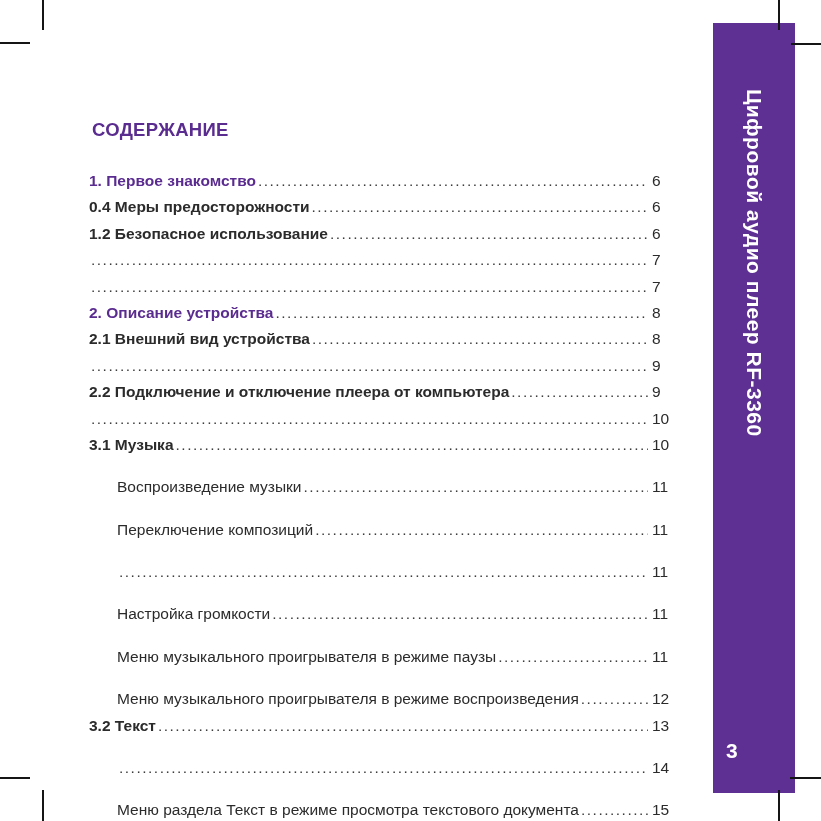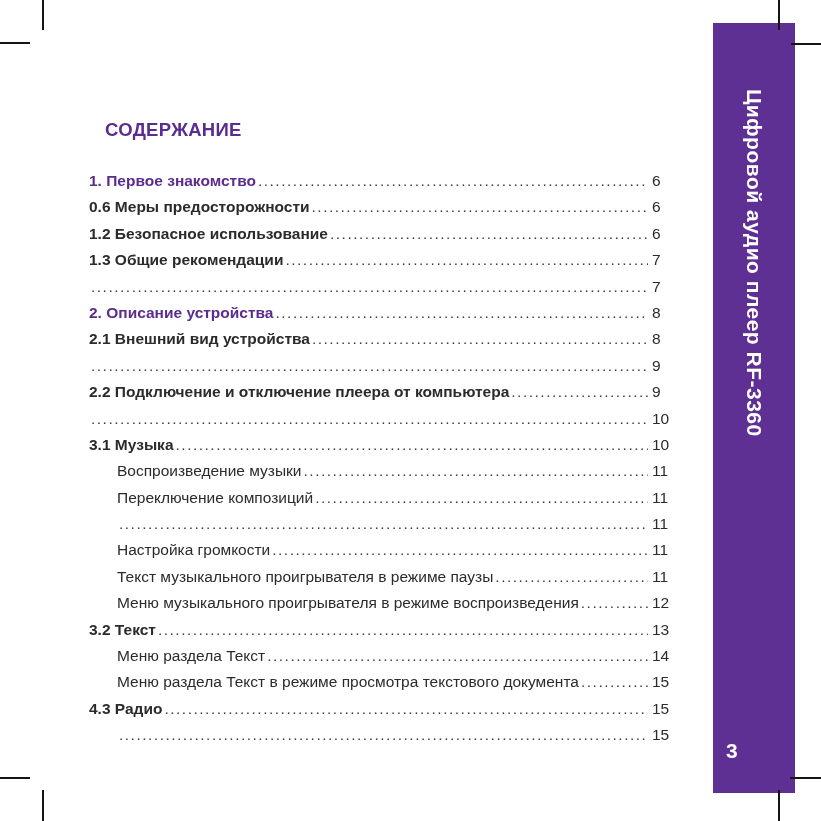--- a/index.html
+++ b/index.html
@@ -61,35 +61,35 @@
     position:absolute;
     left:89px;top:119px;
     width:597px;
   }
   .toc-title{
     color:var(--purple);
     font-size:18.5px;
     font-weight:bold;
     line-height:22px;
     letter-spacing:0.3px;
-    margin:0 0 27px 16px;
+    margin:0 0 27px 3px;
   }
   .toc-row{
     display:flex;
     align-items:baseline;
     height:26.4px;
     line-height:26.4px;
     font-size:15.5px;
     font-weight:normal;
     color:var(--ink);
   }
   .toc-label{white-space:nowrap;text-align:center;}
   .style-chapter .toc-label{color:var(--purple);font-weight:bold;}
   .style-section .toc-label{font-weight:bold;}
-  .style-sub{padding-left:28px;}
+  .style-sub{padding-left:28px;margin-top:16px;}
   .toc-dots{
     flex:1 1 auto;
     overflow:hidden;
     white-space:nowrap;
     margin-left:2px;
     color:#3c3c3c;
     font-weight:normal;
     letter-spacing:1.5px;
   }
   .toc-dots::after{
@@ -123,31 +123,30 @@
 
 <div class="toc">
   <h1 class="toc-title">СОДЕРЖАНИЕ</h1>
   <div id="toc-rows">
       <div class="toc-row style-chapter">
     <span class="toc-label">1. Первое знакомство</span>
     <span class="toc-dots"></span>
     <span class="toc-page">6</span>
   </div>
       <div class="toc-row style-section">
-    <span class="toc-label">0.6 Меры предосторожности</span>
+    <span class="toc-label">0.4 Меры предосторожности</span>
     <span class="toc-dots"></span>
     <span class="toc-page">6</span>
   </div>
       <div class="toc-row style-section">
     <span class="toc-label">1.2 Безопасное использование</span>
     <span class="toc-dots"></span>
     <span class="toc-page">6</span>
   </div>
       <div class="toc-row style-section">
-    <span class="toc-label">1.3 Общие рекомендации</span>
     <span class="toc-dots"></span>
     <span class="toc-page">7</span>
   </div>
       <div class="toc-row style-section">
     <span class="toc-dots"></span>
     <span class="toc-page">7</span>
   </div>
       <div class="toc-row style-chapter">
     <span class="toc-label">2. Описание устройства</span>
     <span class="toc-dots"></span>
@@ -189,36 +188,35 @@
       <div class="toc-row style-sub">
     <span class="toc-dots"></span>
     <span class="toc-page">11</span>
   </div>
       <div class="toc-row style-sub">
     <span class="toc-label">Настройка громкости</span>
     <span class="toc-dots"></span>
     <span class="toc-page">11</span>
   </div>
       <div class="toc-row style-sub">
-    <span class="toc-label">Текст музыкального проигрывателя в режиме паузы</span>
+    <span class="toc-label">Меню музыкального проигрывателя в режиме паузы</span>
     <span class="toc-dots"></span>
     <span class="toc-page">11</span>
   </div>
       <div class="toc-row style-sub">
     <span class="toc-label">Меню музыкального проигрывателя в режиме воспроизведения</span>
     <span class="toc-dots"></span>
     <span class="toc-page">12</span>
   </div>
       <div class="toc-row style-section">
     <span class="toc-label">3.2 Текст</span>
     <span class="toc-dots"></span>
     <span class="toc-page">13</span>
   </div>
       <div class="toc-row style-sub">
-    <span class="toc-label">Меню раздела Текст</span>
     <span class="toc-dots"></span>
     <span class="toc-page">14</span>
   </div>
       <div class="toc-row style-sub">
     <span class="toc-label">Меню раздела Текст в режиме просмотра текстового документа</span>
     <span class="toc-dots"></span>
     <span class="toc-page">15</span>
   </div>
       <div class="toc-row style-section">
     <span class="toc-label">4.3 Радио</span>

